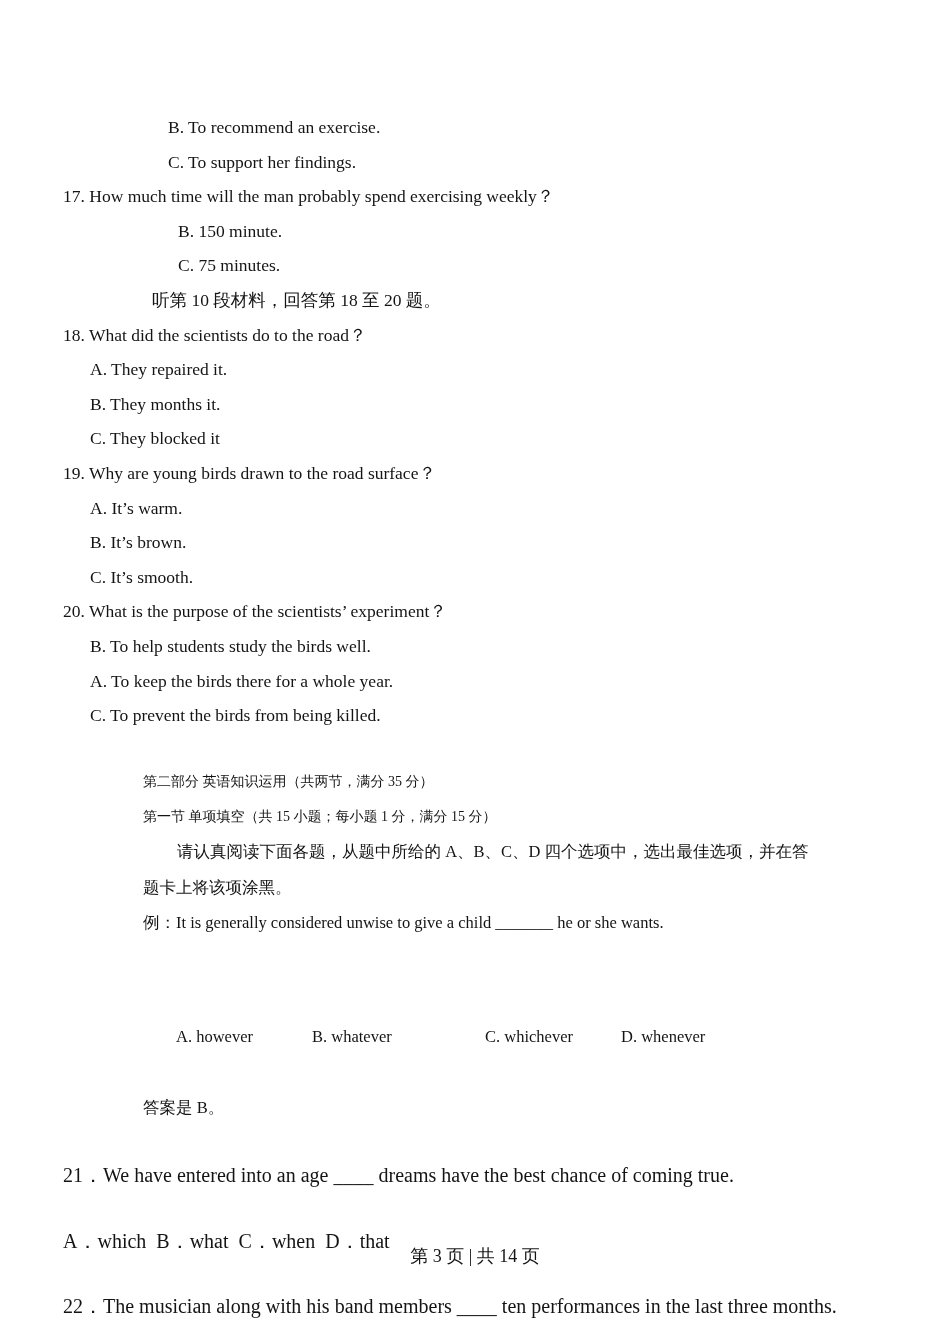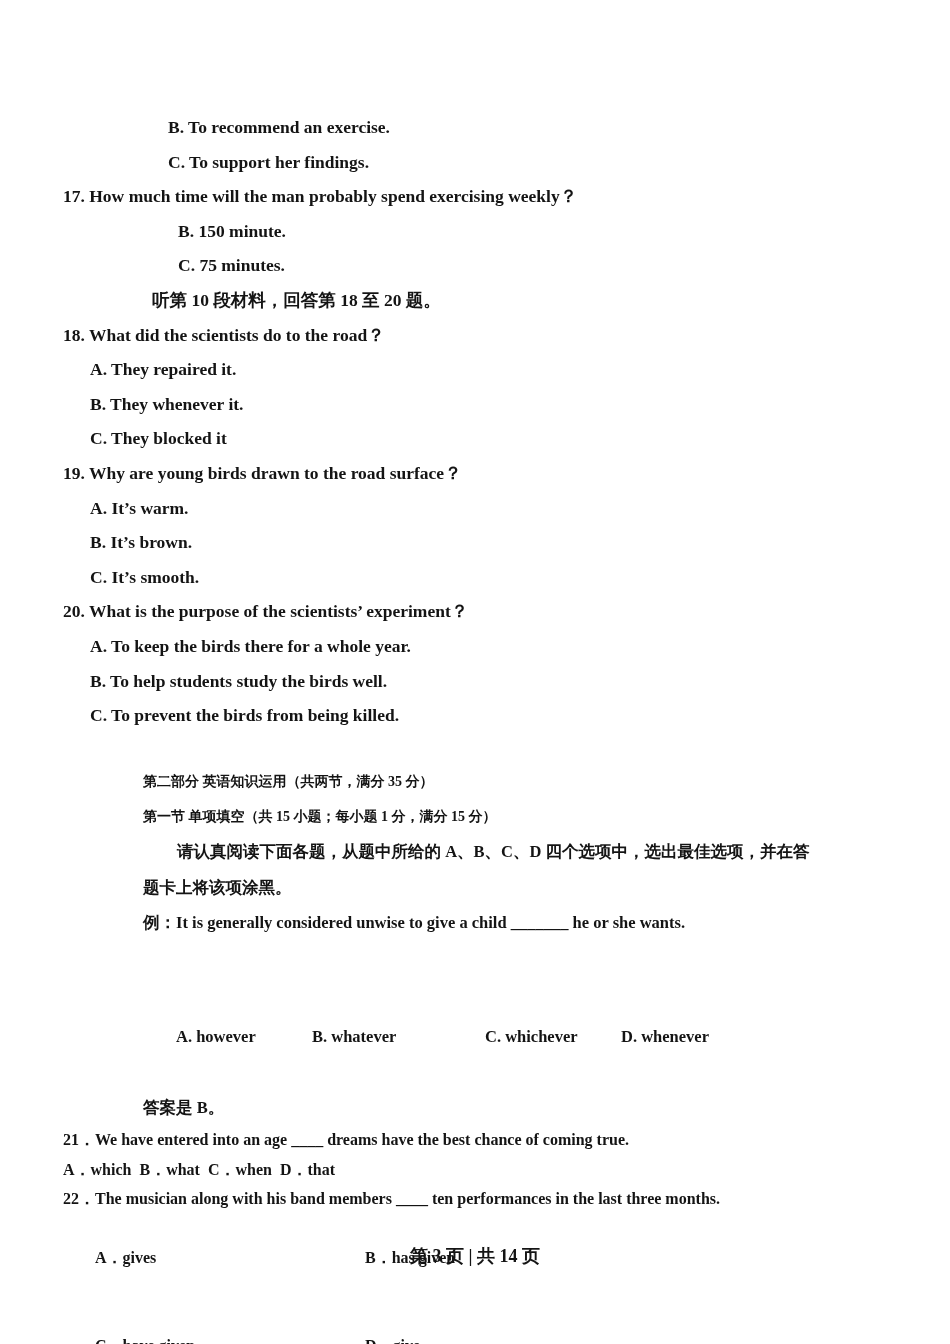--- a/index.html
+++ b/index.html
@@ -2,29 +2,28 @@
 <html><head>
 <meta charset="utf-8">
 <style>
   html,body{margin:0;padding:0;background:#ffffff;}
   .page{
     position:relative;
     width:950px;height:1344px;
     background:#ffffff;color:#141414;
     font-family:"Liberation Serif","DejaVu Serif",serif;
     overflow:hidden;
-    font-weight:bold;
   }
   .content{position:absolute;top:110px;left:0;width:950px;}
   p{margin:0;white-space:pre-wrap;}
   .listen p{font-size:17.5px;line-height:34.6px;}
   .p2head{margin-top:31px;}
   .p2head p{font-size:16.5px;line-height:35.3px;}
   .p2head p.cn{font-size:14px;}
-  .qs p{font-size:16px;line-height:29.4px;}
+  .qs p{font-size:20px;line-height:29.4px;margin-top:36px;}
   .i143{padding-left:143px;}
   .i145{padding-left:63px;}
   .i152{padding-left:152px;}
   .i168{padding-left:168px;}
   .i170{padding-left:90px;}
   .i177{padding-left:177px;}
   .i178{padding-left:178px;}
   .exopt{display:inline-block;}
   .w1{width:136px;}
   .w2{width:173px;margin-top:44px;}
@@ -47,31 +46,31 @@
       <p class="i168">C. To support her findings.</p>
 
       <p class="i145">17. How much time will the man probably spend exercising weekly？</p>
       <p class="i178">B. 150 minute.</p>
       <p class="i178">C. 75 minutes.</p>
 
       <p class="i152">听第 10 段材料，回答第 18 至 20 题。</p>
 
       <p class="i145">18. What did the scientists do to the road？</p>
       <p class="i170">A. They repaired it.</p>
-      <p class="i170">B. They whenever it.</p>
+      <p class="i170">B. They months it.</p>
       <p class="i170">C. They blocked it</p>
 
       <p class="i145">19. Why are young birds drawn to the road surface？</p>
       <p class="i170">A. It’s warm.</p>
       <p class="i170">B. It’s brown.</p>
       <p class="i170">C. It’s smooth.</p>
 
       <p class="i145">20. What is the purpose of the scientists’ experiment？</p>
+      <p class="i170">B. To help students study the birds well.</p>
       <p class="i170">A. To keep the birds there for a whole year.</p>
-      <p class="i170">B. To help students study the birds well.</p>
       <p class="i170">C. To prevent the birds from being killed.</p>
     </div>
 
     <div class="p2head">
       <p class="cn i143">第二部分 英语知识运用（共两节，满分 35 分）</p>
       <p class="cn i143">第一节 单项填空（共 15 小题；每小题 1 分，满分 15 分）</p>
       <p class="i177">请认真阅读下面各题，从题中所给的 A、B、C、D 四个选项中，选出最佳选项，并在答</p>
       <p class="i143">题卡上将该项涂黑。</p>
       <p class="i143">例：It is generally considered unwise to give a child _______ he or she wants.</p>
       <p class="i143">

